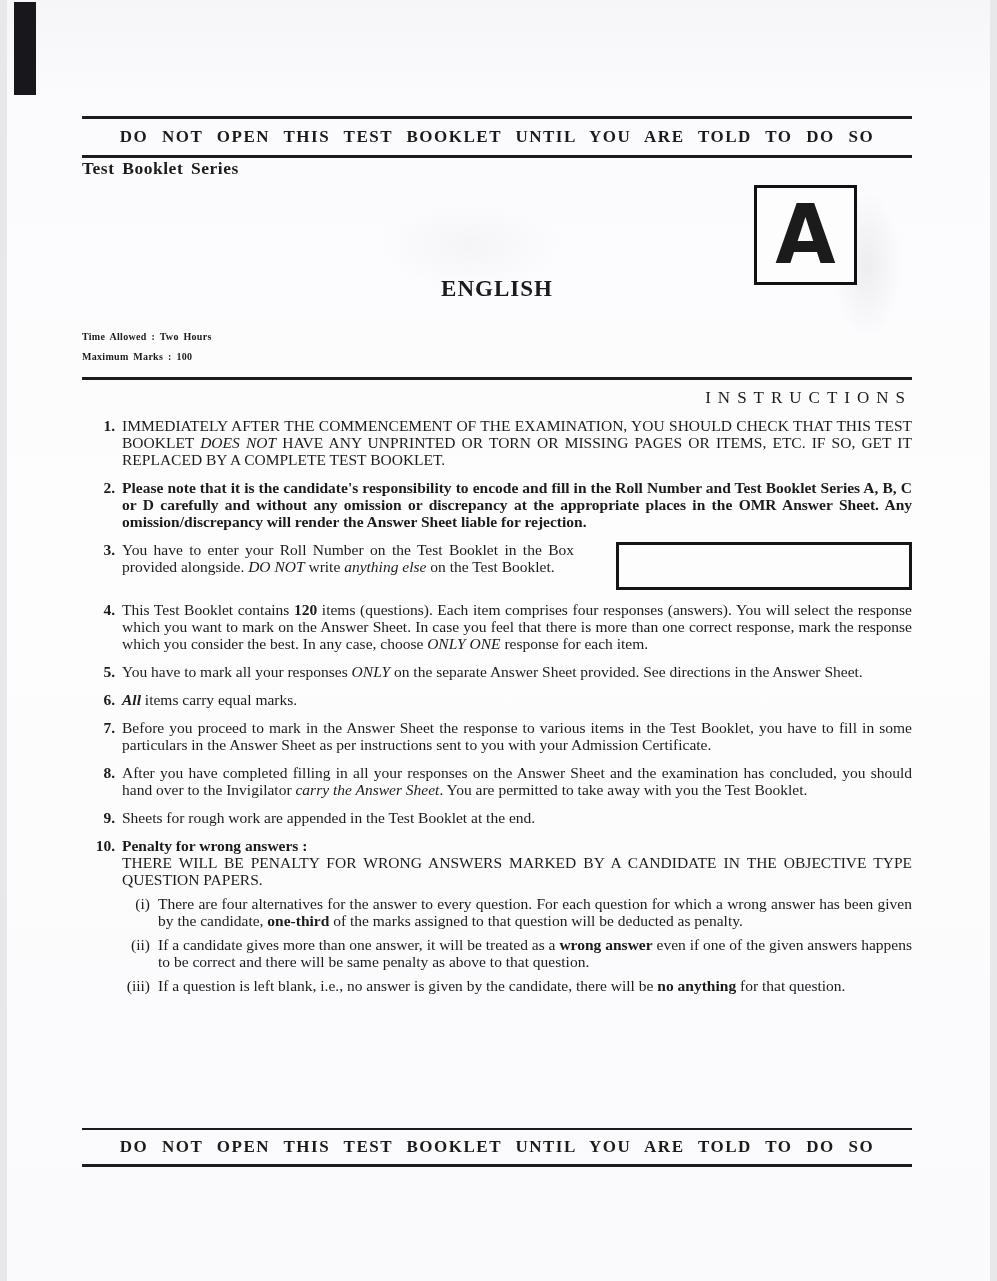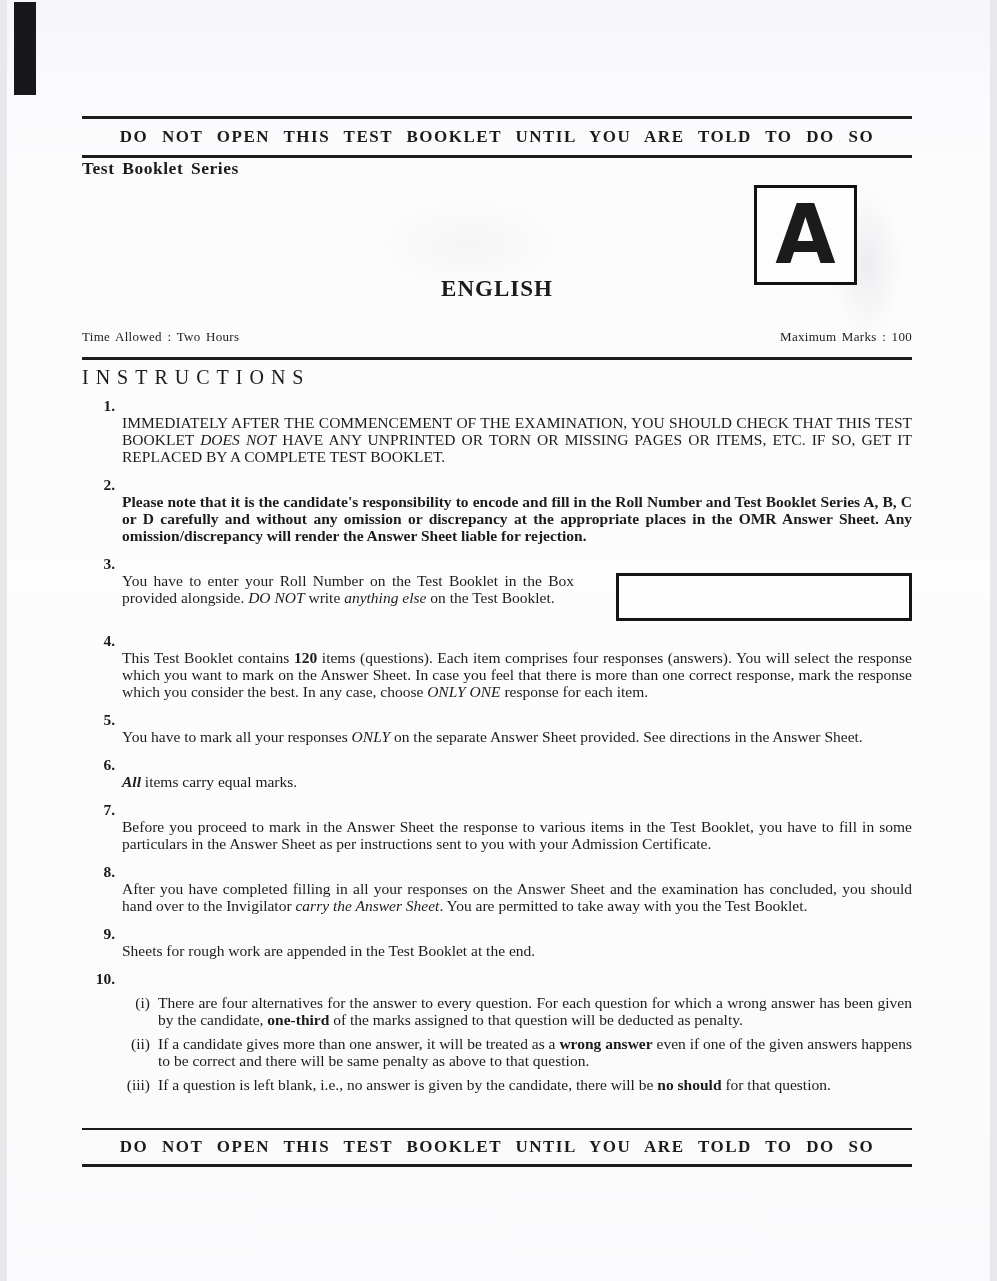--- a/index.html
+++ b/index.html
@@ -33,27 +33,27 @@
   .series{text-align:left;font-weight:bold;font-size:17.5px;line-height:21px;letter-spacing:.5px;word-spacing:3px;}
   .title-area{position:relative;height:148px;}
   .main-title{position:absolute;top:45px;left:0;right:0;text-align:center;font-size:27px;line-height:28px;letter-spacing:2.5px;word-spacing:8px;}
   .subject{position:absolute;top:97px;left:0;right:0;text-align:center;font-size:23px;line-height:26px;font-weight:bold;letter-spacing:1px;}
   .series-box{
     position:absolute;left:672px;top:6px;width:97px;height:94px;
     border:3px solid #111;background:#fdfdfe;
     display:flex;align-items:center;justify-content:center;
   }
   .series-letter{font-family:"DejaVu Sans","Liberation Sans",sans-serif;font-weight:bold;font-size:78px;line-height:78px;transform:scaleY(1.05);}
-  .meta-row{display:flex;justify-content:space-between;font-weight:normal;font-size:13px;line-height:20px;letter-spacing:.3px;word-spacing:2px;}
+  .meta-row{display:flex;justify-content:space-between;font-weight:bold;font-size:10px;line-height:20px;letter-spacing:.3px;word-spacing:2px;flex-direction:column;}
   .rule{margin-top:10px;border-bottom:3px solid #1c1c1c;}
-  .ins-heading{margin-top:7px;text-align:left;font-size:20px;line-height:21px;letter-spacing:7px;word-spacing:2px;}
+  .ins-heading{margin-top:7px;text-align:right;font-size:17px;line-height:21px;letter-spacing:7px;word-spacing:2px;}
   .ins-list{margin-top:9px;font-size:15.5px;line-height:17px;}
   .ins-row{display:grid;grid-template-columns:40px 1fr;margin-bottom:11px;}
   .ins-num{text-align:right;padding-right:7px;font-weight:bold;}
-  .ins-body{min-width:0;margin-top:17px;}
+  .ins-body{min-width:0;}
   .ins-text{text-align:justify;}
   .with-box{display:flex;gap:42px;align-items:flex-start;}
   .with-box .ins-text{flex:1;}
   .roll-box{flex:0 0 290px;height:42px;border:3px solid #151515;background:#fdfdfe;margin-top:1px;}
   .sub-row{display:grid;grid-template-columns:36px 1fr;margin-top:7px;}
   .sub-label{text-align:right;padding-right:8px;}
   .sub-text{text-align:justify;}
   .seg-n{font-weight:normal;font-style:normal;}
   .seg-b{font-weight:bold;font-family:Liberation Serif, serif;}
   .seg-i{font-style:italic;}
@@ -142,31 +142,32 @@
         </div>
         <div class="ins-row">
           <div class="ins-num">9.</div>
           <div class="ins-body">
             <div class="ins-text"><span class="seg-n">Sheets for rough work are appended in the Test Booklet at the end.</span></div>
           </div>
         </div>
         <div class="ins-row">
           <div class="ins-num">10.</div>
           <div class="ins-body">
+            <div class="ins-text"><span class="seg-b">Penalty for wrong answers :</span><br><span class="seg-n">THERE WILL BE PENALTY FOR WRONG ANSWERS MARKED BY A CANDIDATE IN THE OBJECTIVE TYPE QUESTION PAPERS.</span></div>
             <div class="sub-row">
               <div class="sub-label">(i)</div>
               <div class="sub-text"><span class="seg-n">There are four alternatives for the answer to every question. For each question for which a wrong answer has been given by the candidate, </span><span class="seg-b">one-third</span><span class="seg-n"> of the marks assigned to that question will be deducted as penalty.</span></div>
             </div>
             <div class="sub-row">
               <div class="sub-label">(ii)</div>
               <div class="sub-text"><span class="seg-n">If a candidate gives more than one answer, it will be treated as a </span><span class="seg-b">wrong answer</span><span class="seg-n"> even if one of the given answers happens to be correct and there will be same penalty as above to that question.</span></div>
             </div>
             <div class="sub-row">
               <div class="sub-label">(iii)</div>
-              <div class="sub-text"><span class="seg-n">If a question is left blank, i.e., no answer is given by the candidate, there will be </span><span class="seg-b">no should</span><span class="seg-n"> for that question.</span></div>
+              <div class="sub-text"><span class="seg-n">If a question is left blank, i.e., no answer is given by the candidate, there will be </span><span class="seg-b">no anything</span><span class="seg-n"> for that question.</span></div>
             </div>
           </div>
         </div>
       </div>
   </div>
 
   <div class="bottom-band">
     <span>DO NOT OPEN THIS TEST BOOKLET UNTIL YOU ARE TOLD TO DO SO</span>
   </div>
 </div>

